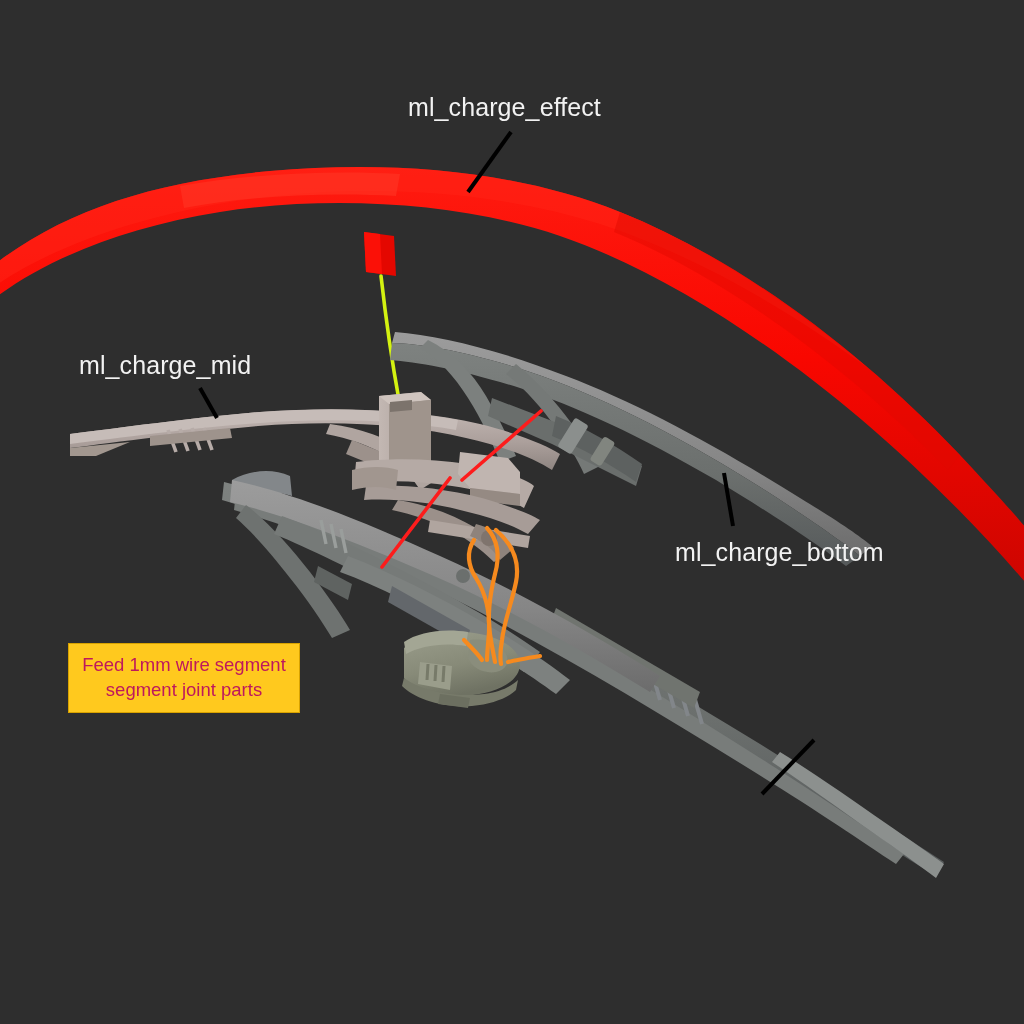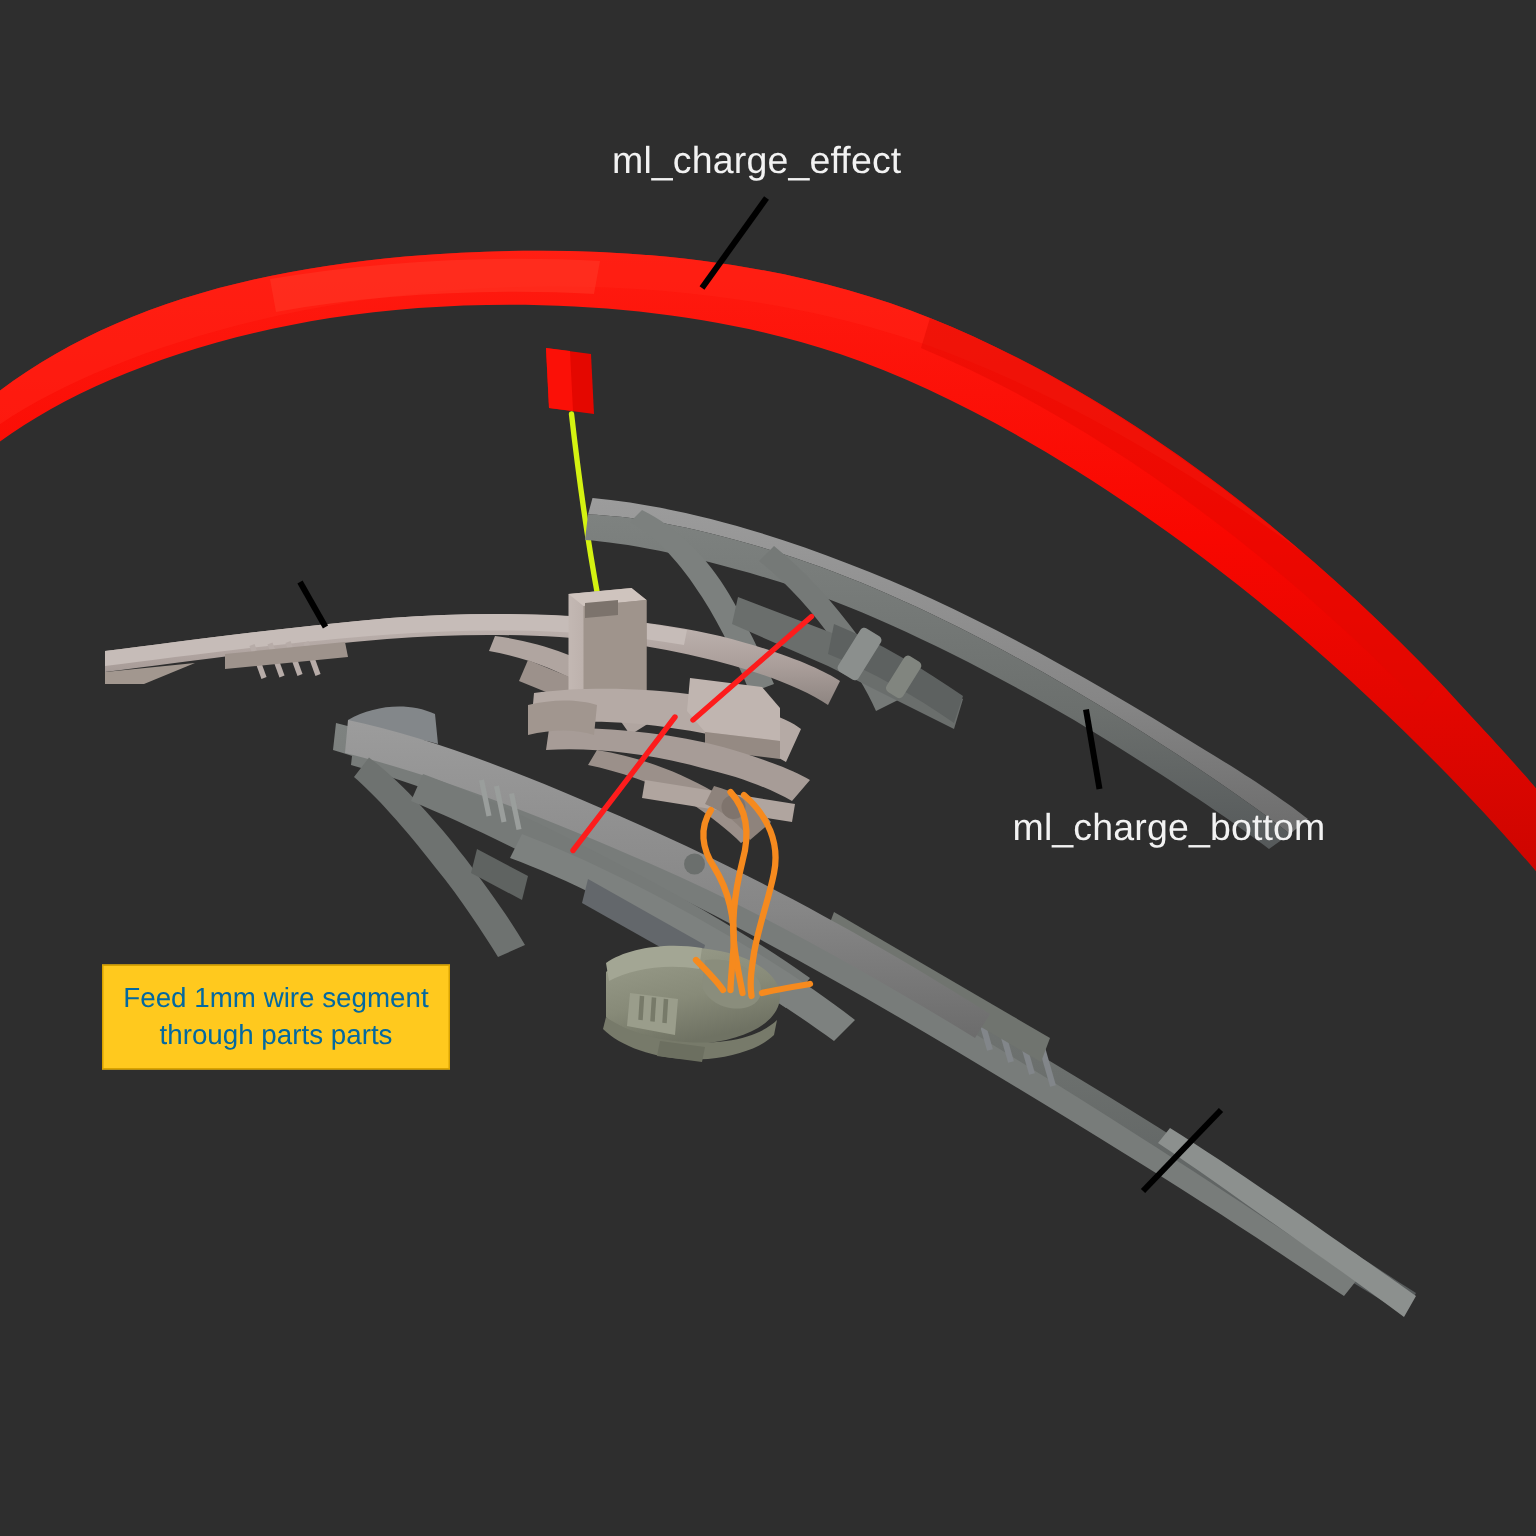--- a/index.html
+++ b/index.html
@@ -21,21 +21,21 @@
     line-height:1.05;
     letter-spacing:0.1px;
     white-space:nowrap;
     user-select:none;
   }
   .note{
     position:absolute;
     box-sizing:border-box;
     background:#ffc91e;
     border:1px solid #d8a200;
-    color:#0369a1;
+    color:#be185d;
     font-family:"Liberation Sans", sans-serif;
     font-size:18.5px;
     line-height:1.30;
     text-align:center;
     padding:10px 12px 11px 12px;
     display:flex;
     flex-direction:column;
     align-items:center;
     justify-content:center;
   }
@@ -237,22 +237,23 @@
     <g stroke="#000000" stroke-width="4" stroke-linecap="butt">
       <line x1="511" y1="132" x2="468" y2="192"></line>
       <line x1="200" y1="388" x2="217" y2="418"></line>
       <line x1="724" y1="473" x2="733" y2="526"></line>
       <line x1="814" y1="740" x2="762" y2="794"></line>
     </g>
   </svg>
 
   <div class="label" style="left:408px;top:94px;">ml_charge_effect</div>
 
+  <div class="label" style="left:79px;top:352px;">ml_charge_mid</div>
 
   <div class="label" style="left:675px;top:539px;">ml_charge_bottom</div>
 
 
   <div class="note" style="left:68px;top:643px;width:232px;height:70px;">
     <span>Feed 1mm wire segment</span>
-    <span>through parts parts</span>
+    <span>segment joint parts</span>
   </div>
 
 </div>
 
 </body></html>

